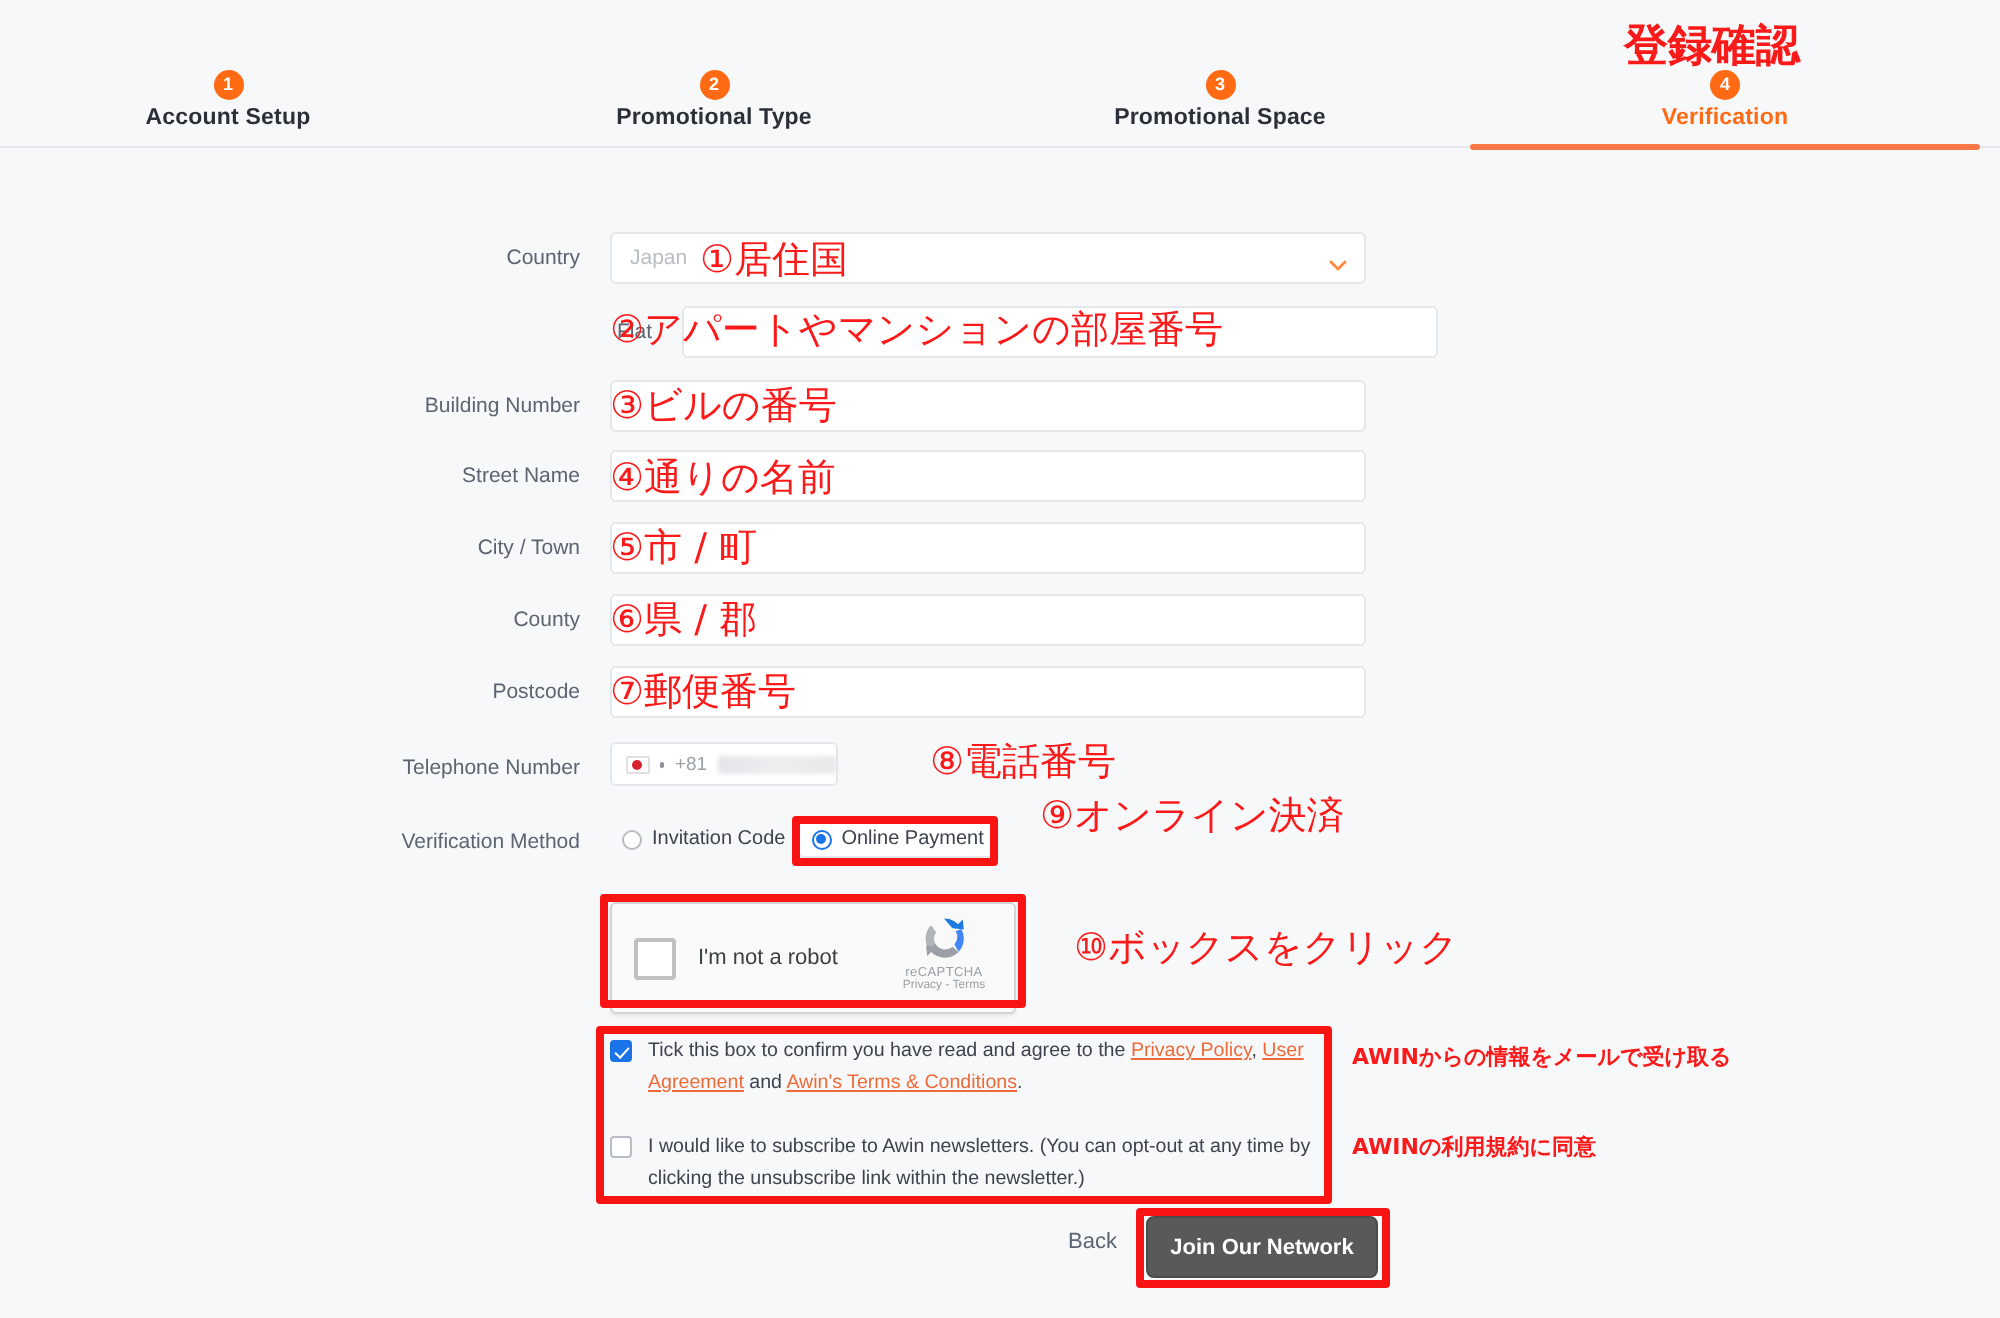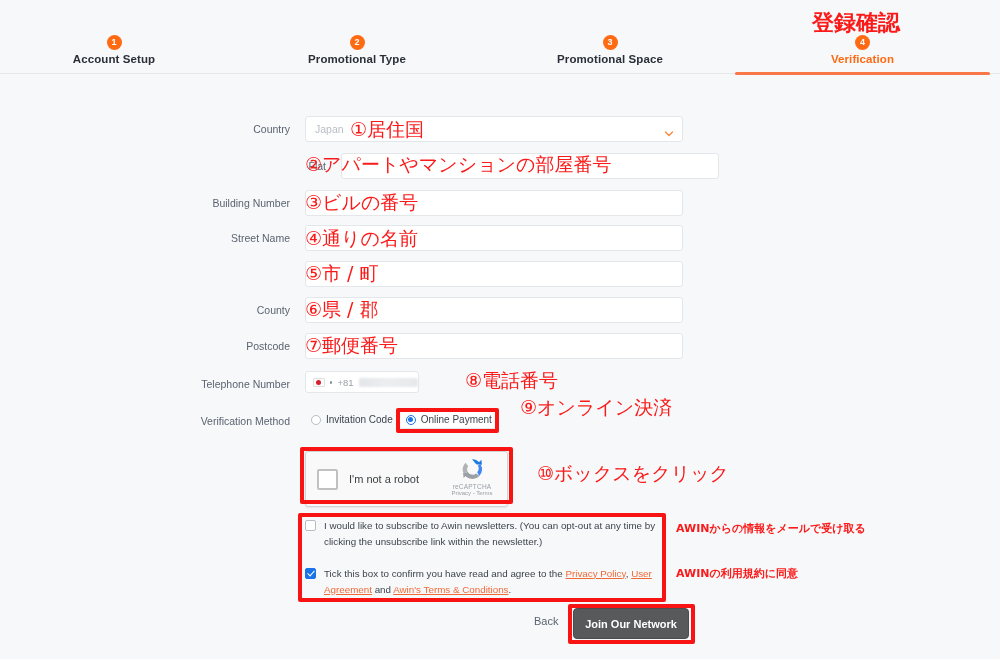--- a/index.html
+++ b/index.html
@@ -205,20 +205,21 @@
     <div class="f-label">Building Number</div>
     <div class="f-input"></div>
   </div>
 
   <div class="row" style="top:151px;">
     <div class="f-label">Street Name</div>
     <div class="f-input"></div>
   </div>
 
   <div class="row" style="top:187px;">
+    <div class="f-label">City / Town</div>
     <div class="f-input"></div>
   </div>
 
   <div class="row" style="top:223px;padding-left:23px;">
     <div class="f-label">County</div>
     <div class="f-input"></div>
   </div>
 
   <div class="row" style="top:259px;">
     <div class="f-label">Postcode</div>
@@ -268,26 +269,26 @@
         <path d="M5.6 27 l-0.6-6.2 l6.2 0.8 z" fill="#9aa0a6"></path>
       </svg>
     </span>
     <span class="rc-name">reCAPTCHA</span>
     <span class="rc-terms">Privacy - Terms</span>
   </div>
 </div>
 
 <div class="consents">
   <label class="consent-row">
+    <span class="cb checked"></span>
+    <span class="consent-text"><span>Tick this box to confirm you have read and agree to the </span><span class="lnk">Privacy Policy</span><span>, </span><span class="lnk">User Agreement</span><span> and </span><span class="lnk">Awin's Terms &amp; Conditions</span><span>.</span></span>
+  </label>
+  <label class="consent-row">
     <span class="cb"></span>
     <span class="consent-text">I would like to subscribe to Awin newsletters. (You can opt-out at any time by clicking the unsubscribe link within the newsletter.)</span>
-  </label>
-  <label class="consent-row">
-    <span class="cb checked"></span>
-    <span class="consent-text"><span>Tick this box to confirm you have read and agree to the </span><span class="lnk">Privacy Policy</span><span>, </span><span class="lnk">User Agreement</span><span> and </span><span class="lnk">Awin's Terms &amp; Conditions</span><span>.</span></span>
   </label>
 </div>
 
 <div class="btn-back">Back</div>
 <div class="btn-join">Join Our Network</div>
 
 <div class="anno anno-title" style="left:812px; top:8px;">登録確認</div>
 <div class="anno anno-jp" style="left:350px; top:117px;">①居住国</div>
 <div class="anno anno-jp" style="left:305px; top:152px;">②アパートやマンションの部屋番号</div>
 <div class="anno anno-jp" style="left:305px; top:190px;">③ビルの番号</div>

